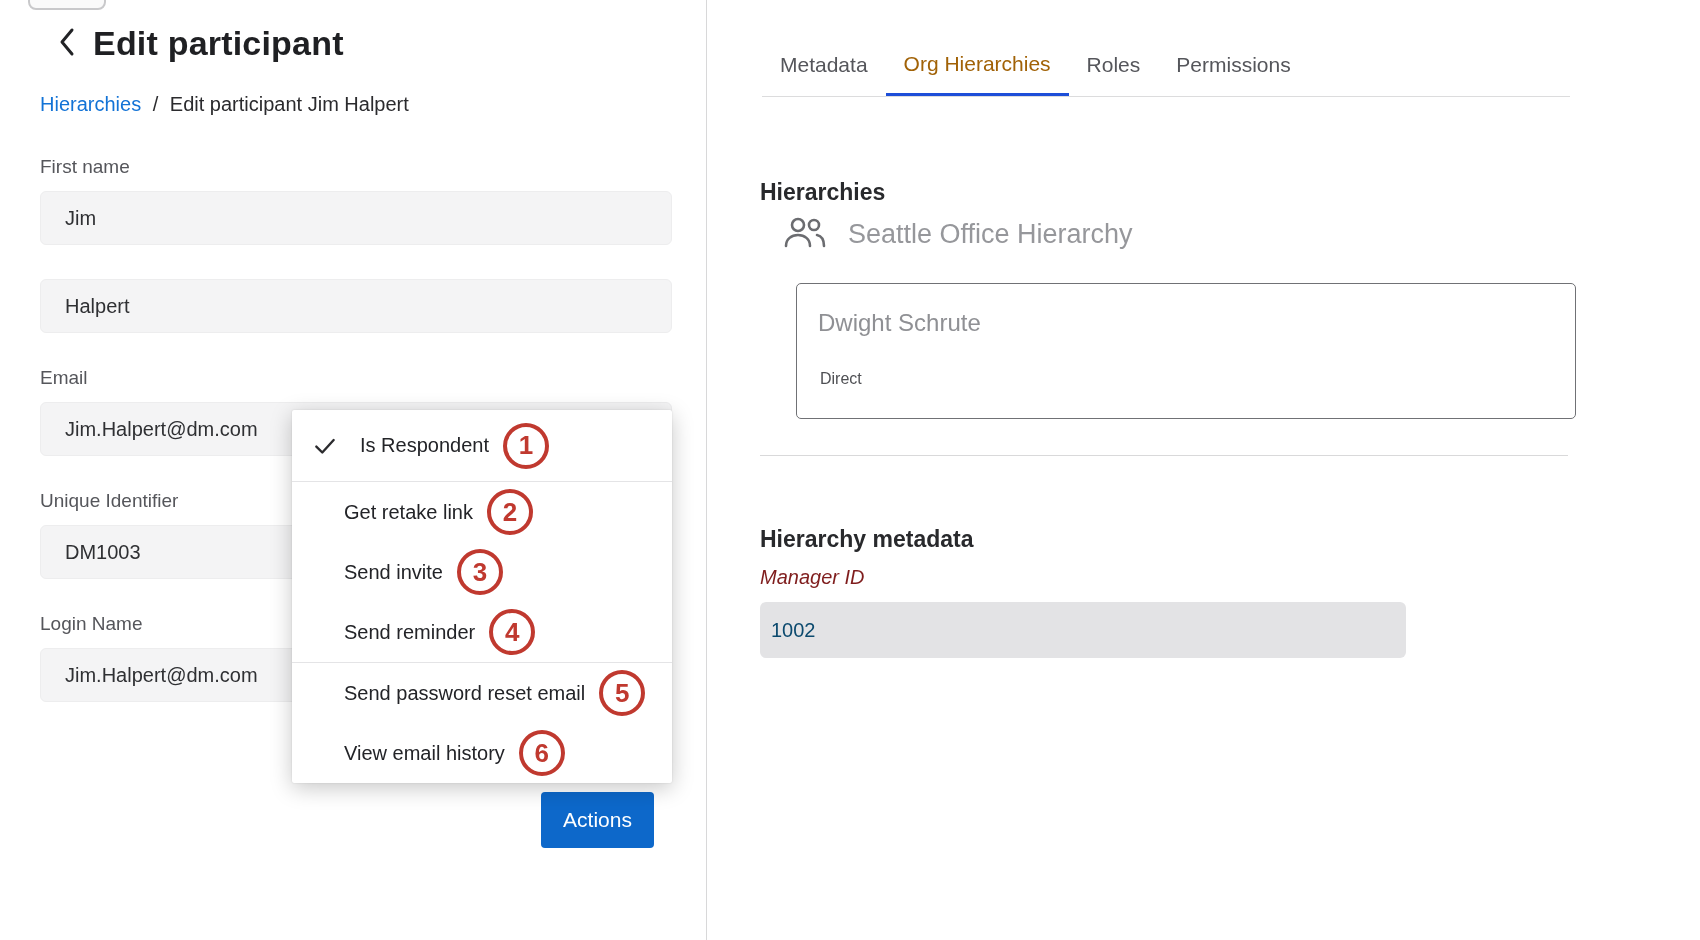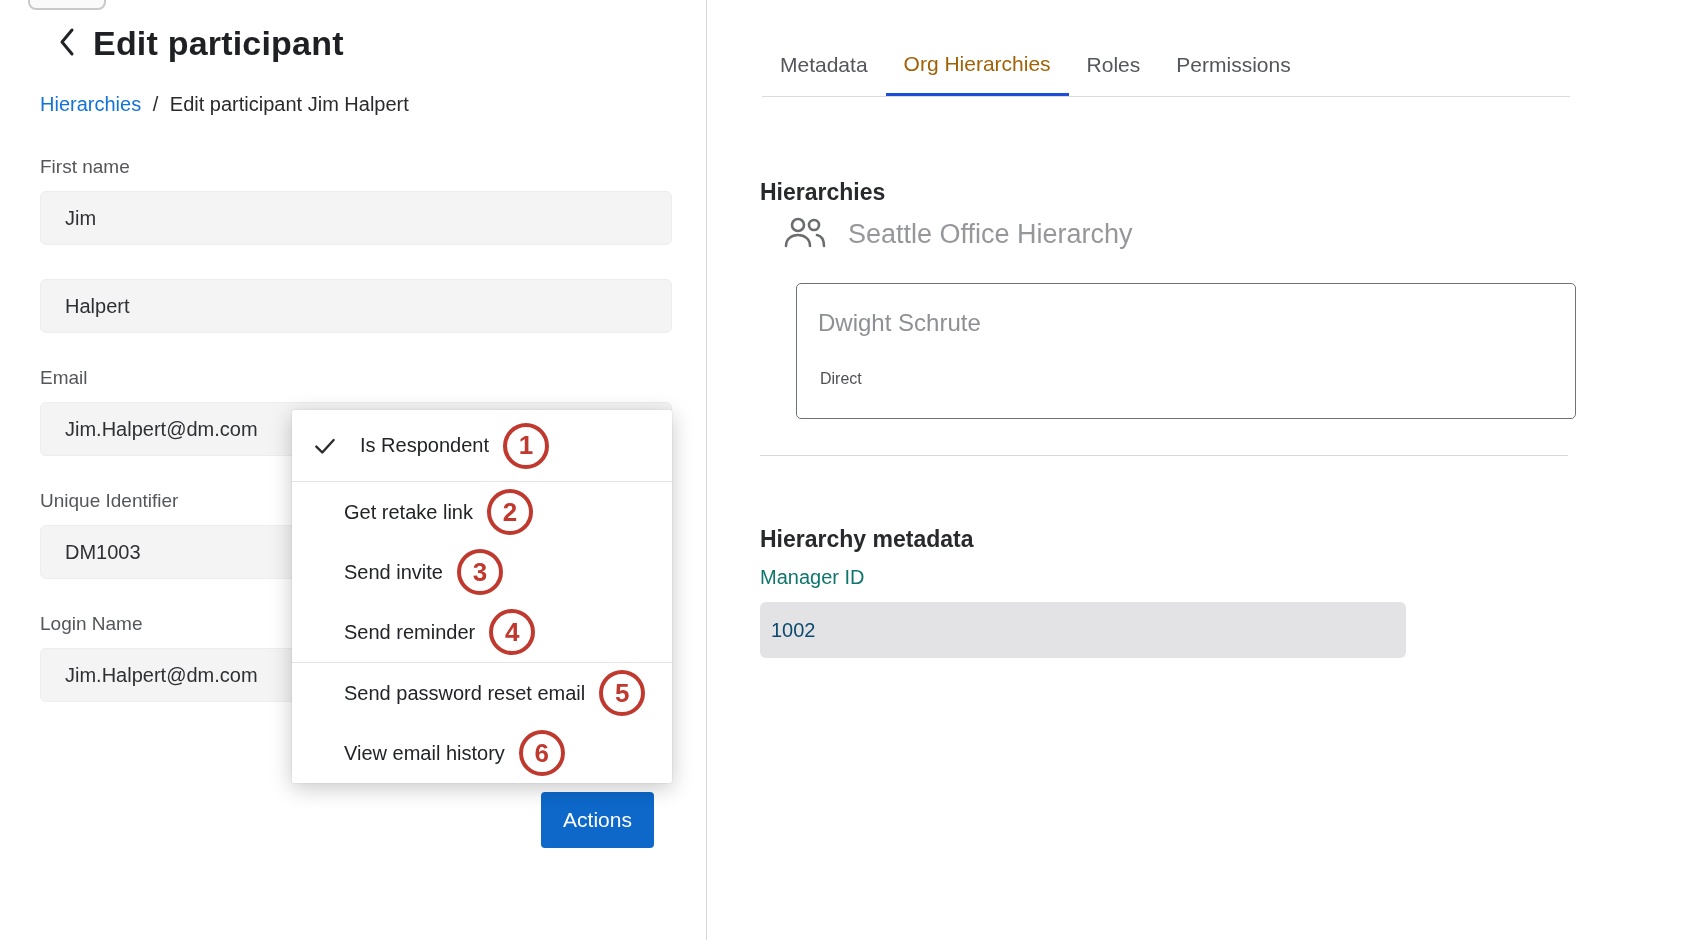--- a/index.html
+++ b/index.html
@@ -95,21 +95,21 @@
   }
   .hierarchy-name { font-size:27px; color:#96979b; }
   .manager-card {
     position:absolute; left:88px; top:283px; width:780px; height:136px;
     border:1px solid #707175; border-radius:5px; background:#ffffff;
   }
   .manager-name { position:absolute; left:21px; top:25px; font-size:24px; color:#8f9094; }
   .manager-rel  { position:absolute; left:23px; top:86px; font-size:16px; color:#4f5054; }
   .panel-divider { position:absolute; left:52px; top:455px; width:808px; height:1px; background:#d9d9da; }
   .h-metadata { left:52px; top:503px; }
-  .meta-label { position:absolute; left:52px; top:566px; font-size:20px; color:#0f766e; }
+  .meta-label { position:absolute; left:52px; top:566px; font-size:20px; color:#7f1d1d;font-style:italic; }
   .meta-input {
     position:absolute; left:52px; top:602px; width:646px; height:56px;
     background:#e3e3e5; border:none; border-radius:6px;
     font-family:"Liberation Sans",sans-serif;
     font-size:20px; color:#0c4a6e; padding-left:11px; outline:none;
   }
 </style>
 </head>
 <body>
 

